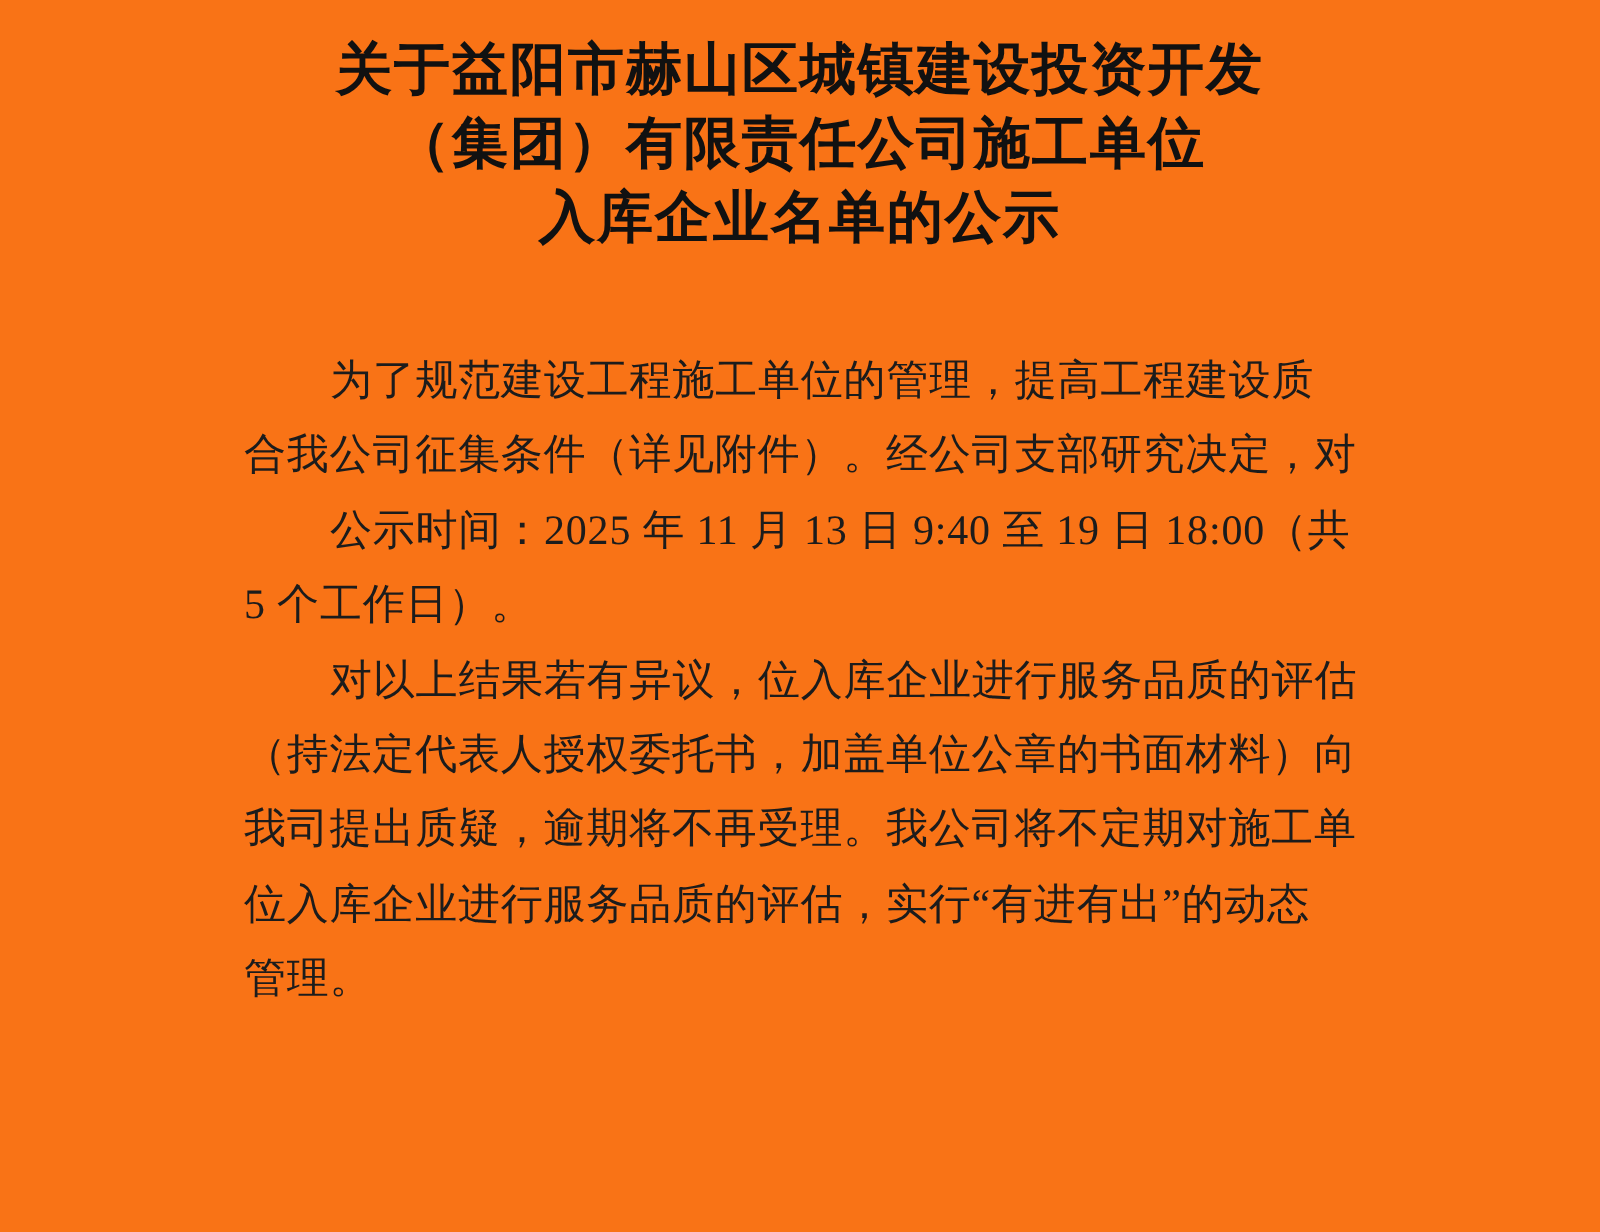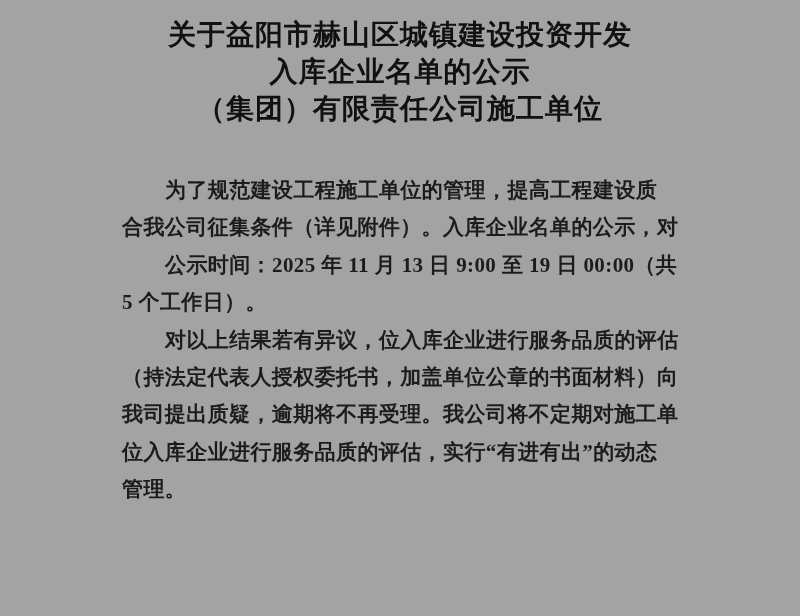--- a/index.html
+++ b/index.html
@@ -1,21 +1,21 @@
 <!DOCTYPE html>
 <html><head>
 <meta charset="utf-8">
 <style>
   * { margin: 0; padding: 0; box-sizing: border-box; }
   html, body { background: #ffffff; }
   .page {
     position: relative;
     width: 800px;
     height: 616px;
-    background: #a3a3a3;
+    background: #f97316;
     color: #1a1a1a;
     overflow: hidden;
   }
   .notice-title {
     padding-top: 16px;
     text-align: center;
     font-family: "Liberation Sans", "DejaVu Sans", sans-serif;
     font-weight: 700;
     font-size: 28px;
     line-height: 37px;
@@ -26,38 +26,38 @@
     margin-top: 45px;
     margin-left: 122px;
     width: 560px;
     font-family: "Liberation Serif", "DejaVu Serif", serif;
     font-size: 21px;
     line-height: 37.4px;
     letter-spacing: 0.4px;
     color: #1c1c1c;
     white-space: nowrap;
   }
-  .doc-line { height: 37.4px; font-weight: bold; }
+  .doc-line { height: 37.4px; }
   .doc-line.indent { text-indent: 43px; }
 </style>
 </head>
 <body>
 
 <div class="page">
 
   <div class="notice-title">
     <div class="title-line">关于益阳市赫山区城镇建设投资开发</div>
+    <div class="title-line">（集团）有限责任公司施工单位</div>
     <div class="title-line">入库企业名单的公示</div>
-    <div class="title-line">（集团）有限责任公司施工单位</div>
   </div>
 
   <div class="notice-body">
     <div class="doc-line indent">为了规范建设工程施工单位的管理，提高工程建设质</div>
-    <div class="doc-line">合我公司征集条件（详见附件）。入库企业名单的公示，对</div>
-    <div class="doc-line indent">公示时间：2025 年 11 月 13 日 9:00 至 19 日 00:00（共</div>
+    <div class="doc-line">合我公司征集条件（详见附件）。经公司支部研究决定，对</div>
+    <div class="doc-line indent">公示时间：2025 年 11 月 13 日 9:40 至 19 日 18:00（共</div>
     <div class="doc-line">5 个工作日）。</div>
     <div class="doc-line indent">对以上结果若有异议，位入库企业进行服务品质的评估</div>
     <div class="doc-line">（持法定代表人授权委托书，加盖单位公章的书面材料）向</div>
     <div class="doc-line">我司提出质疑，逾期将不再受理。我公司将不定期对施工单</div>
     <div class="doc-line">位入库企业进行服务品质的评估，实行“有进有出”的动态</div>
     <div class="doc-line">管理。</div>
   </div>
 
 </div>
 

